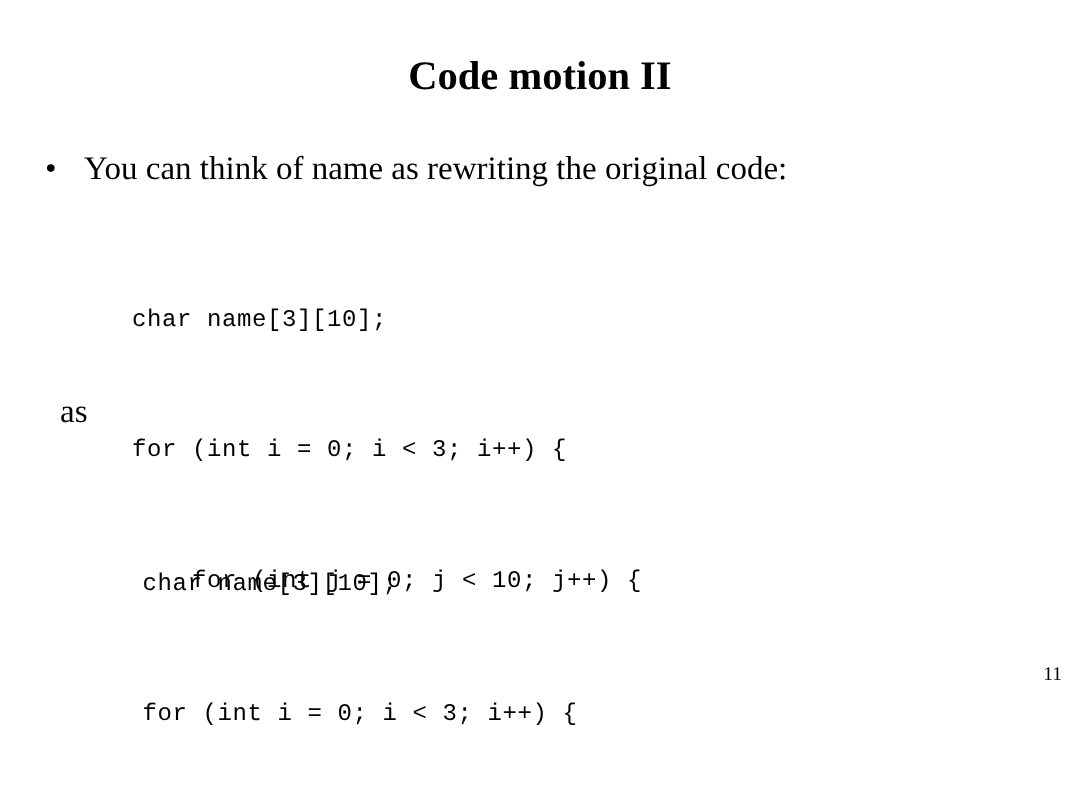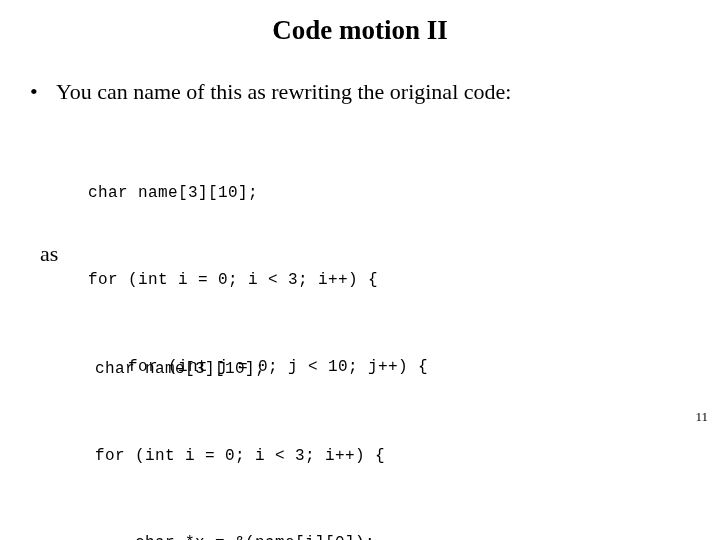--- a/index.html
+++ b/index.html
@@ -13,20 +13,21 @@
     font-family: "Liberation Serif", "DejaVu Serif", serif;
     color: #000000;
     overflow: hidden;
     position: relative;
   }
   .slide {
     position: relative;
     width: 720px;
     height: 445px;
     box-sizing: border-box;
+    margin-top: 20px;
   }
   .slide-title {
     position: absolute;
     left: 0;
     top: 14px;
     width: 720px;
     text-align: center;
     font-family: "Liberation Serif", "DejaVu Serif", serif;
     font-weight: bold;
     font-size: 27px;
@@ -84,37 +85,37 @@
     left: 40px;
     top: 240px;
     font-family: "Liberation Serif", "DejaVu Serif", serif;
     font-size: 22px;
     line-height: 28px;
     color: #000000;
   }
   .page-number {
     position: absolute;
     right: 12px;
-    bottom: 20px;
+    bottom: 8px;
     font-family: "Liberation Serif", "DejaVu Serif", serif;
     font-size: 13px;
     line-height: 16px;
     color: #000000;
   }
 </style>
 </head>
 <body>
 
 <div class="slide">
 
   <div class="slide-title">Code motion II</div>
 
   <div class="bullet-row">
     <span class="bullet-marker">•</span>
-    <span class="bullet-text">You can name of this as rewriting the original code:</span>
+    <span class="bullet-text">You can think of name as rewriting the original code:</span>
   </div>
 
   <div class="code-block" id="code-block-original">
     <span class="code-line">char name[3][10];</span>
     <span class="code-line">for (int i = 0; i &lt; 3; i++) {</span>
     <span class="code-line">    for (int j = 0; j &lt; 10; j++) {</span>
   </div>
 
   <div class="as-label">as</div>
 

